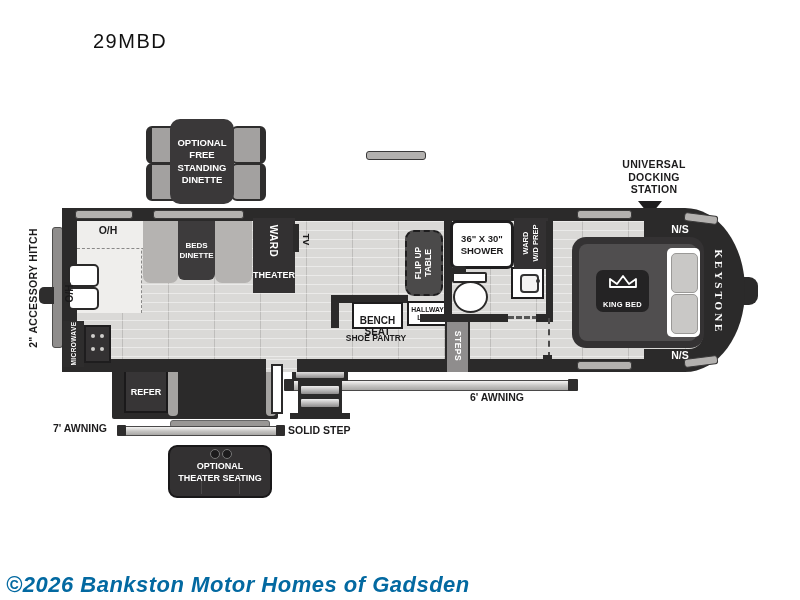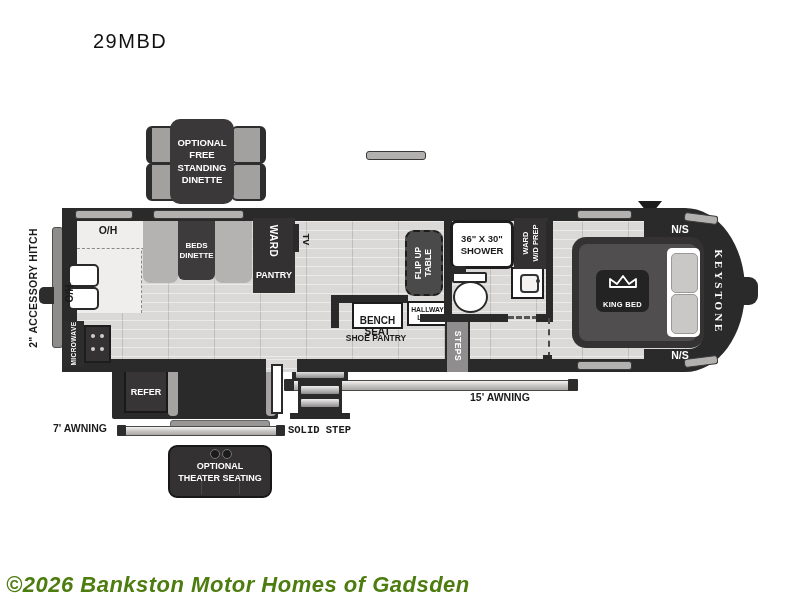--- a/index.html
+++ b/index.html
@@ -37,20 +37,23 @@
   <div class="abs" style="left:146px;top:163px;width:27px;height:34px;background:#a3a1a0;border:2px solid #2e2d2d;border-left-width:6px;border-radius:6px;"></div>
   <div class="abs" style="left:231px;top:126px;width:27px;height:34px;background:#a3a1a0;border:2px solid #2e2d2d;border-right-width:6px;border-radius:6px;"></div>
   <div class="abs" style="left:231px;top:163px;width:27px;height:34px;background:#a3a1a0;border:2px solid #2e2d2d;border-right-width:6px;border-radius:6px;"></div>
   <div class="abs ctr" style="left:170px;top:119px;width:64px;height:85px;background:#3a3839;border-radius:10px;">
     <span class="preline b" style="color:#fff;font-size:9.5px;line-height:1.3;">OPTIONAL
 FREE
 STANDING
 DINETTE</span>
   </div>
 
+  <div class="abs preline b" style="left:608px;top:158px;width:92px;text-align:center;font-size:10.5px;line-height:1.2;letter-spacing:.3px;">UNIVERSAL
+DOCKING
+STATION</div>
   <div class="abs" style="left:638px;top:201px;width:0;height:0;border-left:12px solid transparent;border-right:12px solid transparent;border-top:15px solid #1e1d1e;"></div>
 
   <div class="abs z0" style="left:52px;top:227px;width:9px;height:119px;background:#8f8d8c;border:1px solid #4f4e4d;border-radius:3px;"></div>
   <div class="abs z0" style="left:39px;top:287px;width:15px;height:17px;background:#2e2d2d;border-radius:5px 0 0 5px;"></div>
   <div class="abs vwrap rotm90 b" style="left:-27px;top:281px;width:120px;height:14px;font-size:10.5px;letter-spacing:.3px;">
     <span>2" ACCESSORY HITCH</span>
   </div>
 
   <div class="abs floor z1" style="left:62px;top:208px;width:592px;height:164px;border:solid #2b2a2a;border-width:13px 0 13px 15px;box-sizing:border-box;"></div>
 
@@ -93,21 +96,21 @@
   <div class="abs z5" style="left:215px;top:221px;width:37px;height:62px;background:#b5b3b1;border-radius:0 0 7px 7px;"></div>
   <div class="abs ctr z5" style="left:178px;top:221px;width:37px;height:59px;background:#3d3b3c;border-radius:0 0 6px 6px;">
     <span class="preline b" style="color:#fff;font-size:8px;line-height:1.25;">BEDS
 DINETTE</span>
   </div>
 
   <div class="abs darkbox z5" style="left:253px;top:218px;width:42px;height:75px;"></div>
   <div class="abs vwrap rot90 b z5" style="left:249px;top:234px;width:50px;height:14px;font-size:10px;color:#fff;letter-spacing:.5px;">
     <span>WARD</span>
   </div>
-  <div class="abs b z5" style="left:253px;top:270px;width:42px;text-align:center;font-size:9px;color:#fff;">PANTRY</div>
+  <div class="abs b z5" style="left:253px;top:270px;width:42px;text-align:center;font-size:9px;color:#fff;">THEATER</div>
 
   <div class="abs wall z5" style="left:293px;top:224px;width:6px;height:28px;"></div>
   <div class="abs vwrap rot90 b z5" style="left:293px;top:233px;width:26px;height:13px;font-size:9px;">
     <span>TV</span>
   </div>
 
   <div class="abs z5" style="left:405px;top:230px;width:38px;height:66px;background:#4b4a4a;border:2px dashed #1e1d1e;border-radius:9px;box-sizing:border-box;"></div>
   <div class="abs vwrap rotm90 z5" style="left:394px;top:255px;width:60px;height:16px;">
     <span class="preline b" style="color:#fff;font-size:8.5px;line-height:1.15;">FLIP UP
 TABLE</span>
@@ -189,38 +192,38 @@
 
   <div class="abs b z0" style="left:53px;top:422px;font-size:10.5px;">7' AWNING</div>
   <div class="abs awnbar z0" style="left:117px;top:426px;width:166px;height:8px;">
     <div class="awncap" style="left:-1px;top:-2px;width:9px;height:11px;"></div>
     <div class="awncap" style="right:-1px;top:-2px;width:9px;height:11px;"></div>
   </div>
   <div class="abs awnbar z0" style="left:284px;top:380px;width:292px;height:9px;">
     <div class="awncap" style="left:-1px;top:-2px;width:10px;height:12px;"></div>
     <div class="awncap" style="right:-1px;top:-2px;width:10px;height:12px;"></div>
   </div>
-  <div class="abs b z0" style="left:470px;top:391px;font-size:10.5px;">15' AWNING</div>
+  <div class="abs b z0" style="left:470px;top:391px;font-size:10.5px;">6' AWNING</div>
 
   <div class="abs z0" style="left:290px;top:368px;width:60px;height:51px;">
     <div style="position:absolute;left:2px;top:0;width:56px;height:13px;background:#2b2a2a;">
       <div class="tread" style="position:absolute;left:4px;top:3px;width:48px;height:7px;"></div>
     </div>
     <div style="position:absolute;left:8px;top:13px;width:44px;height:32px;background:#2b2a2a;">
       <div class="tread" style="position:absolute;left:3px;top:5px;width:38px;height:8px;"></div>
       <div class="tread" style="position:absolute;left:3px;top:18px;width:38px;height:8px;"></div>
     </div>
     <div style="position:absolute;left:0;top:45px;width:60px;height:6px;background:#2b2a2a;"></div>
   </div>
-  <div class="abs b z0" style="left:288px;top:424px;font-size:10.5px;font-family:Liberation Mono, monospace;">SOLID STEP</div>
+  <div class="abs b z0" style="left:288px;top:424px;font-size:10.5px;">SOLID STEP</div>
 
   <div class="abs z0" style="left:168px;top:445px;width:104px;height:53px;background:#333132;border:2px solid #191819;border-radius:9px;box-sizing:border-box;">
     <div style="position:absolute;left:40px;top:2px;width:8px;height:8px;border-radius:50%;background:#1c1b1c;border:1px solid #777;"></div>
     <div style="position:absolute;left:52px;top:2px;width:8px;height:8px;border-radius:50%;background:#1c1b1c;border:1px solid #777;"></div>
     <div style="position:absolute;left:31px;top:26px;width:1px;height:21px;background:#4a4849;"></div>
     <div style="position:absolute;left:69px;top:26px;width:1px;height:21px;background:#4a4849;"></div>
     <div class="preline b" style="position:absolute;left:0;top:13px;width:100%;text-align:center;color:#fff;font-size:9px;line-height:1.35;">OPTIONAL
 THEATER SEATING</div>
   </div>
 
-  <div class="abs b" style="left:6px;top:572px;font-size:22px;font-style:italic;color:#4d7c0f;letter-spacing:.5px;">©2026 Bankston Motor Homes of Gadsden</div>
+  <div class="abs b" style="left:6px;top:572px;font-size:22px;font-style:italic;color:#0369a1;letter-spacing:.5px;">©2026 Bankston Motor Homes of Gadsden</div>
 
 </div>
 
 </body></html>

